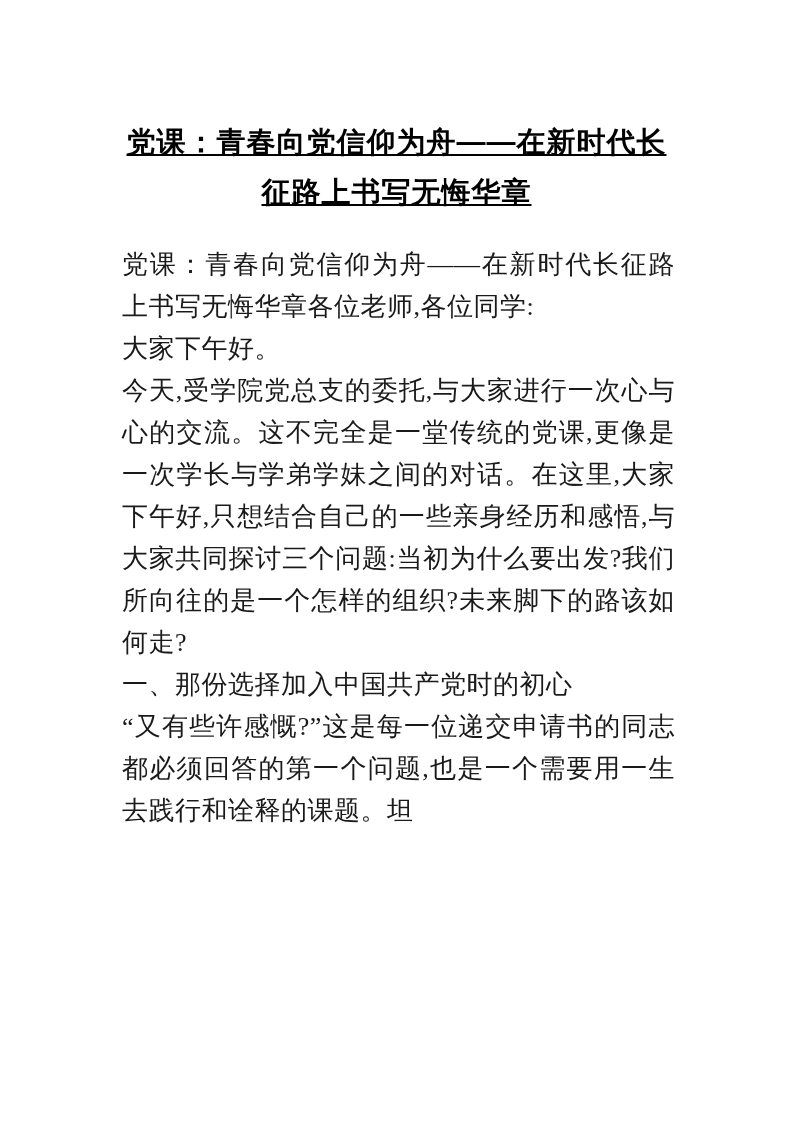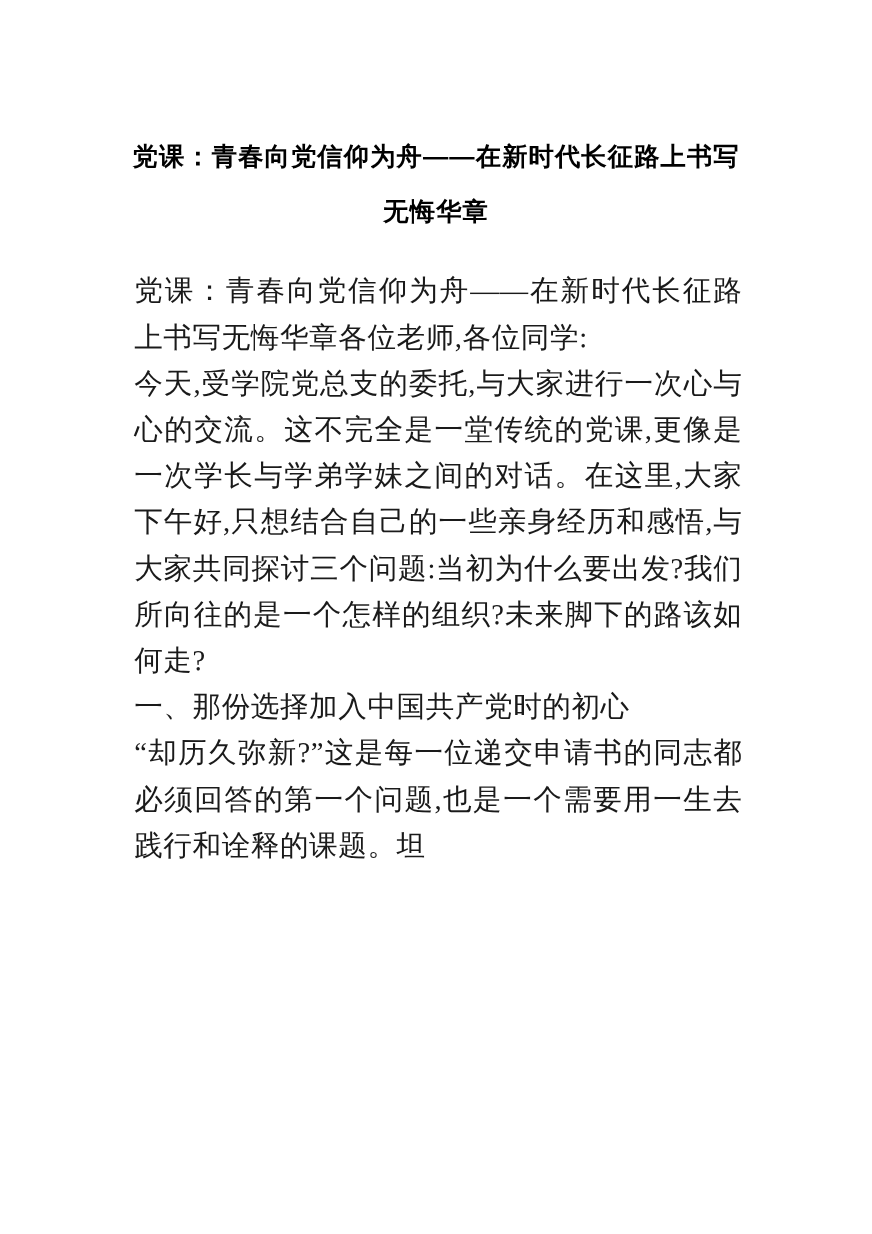--- a/index.html
+++ b/index.html
@@ -13,25 +13,26 @@
     height: 1122px;
     background: #ffffff;
     overflow: hidden;
     box-sizing: border-box;
     padding-top: 117px;
   }
   .doc-title {
     margin: 0 112px 27px 112px;
     font-family: "Liberation Sans", "DejaVu Sans", sans-serif;
     font-weight: bold;
-    font-size: 23px;
+    font-size: 29px;
     line-height: 50px;
     color: #000000;
     text-align: center;
     letter-spacing: 1px;
+    text-decoration: underline;
   }
   .doc-body {
     margin: 0 118px 0 122px;
     font-family: "Liberation Serif", "DejaVu Serif", serif;
     font-size: 26px;
     line-height: 42px;
     color: #1a1a1a;
     text-align: justify;
     text-justify: inter-character;
   }
@@ -41,17 +42,18 @@
     letter-spacing: 0.5px;
   }
 </style>
 </head>
 <body>
 
 <div class="page">
   <h1 class="doc-title">党课：青春向党信仰为舟——在新时代长征路上书写无悔华章</h1>
   <div class="doc-body">
     <p>党课：青春向党信仰为舟——在新时代长征路上书写无悔华章各位老师,各位同学:</p>
+    <p>大家下午好。</p>
     <p>今天,受学院党总支的委托,与大家进行一次心与心的交流。这不完全是一堂传统的党课,更像是一次学长与学弟学妹之间的对话。在这里,大家下午好,只想结合自己的一些亲身经历和感悟,与大家共同探讨三个问题:当初为什么要出发?我们所向往的是一个怎样的组织?未来脚下的路该如何走?</p>
     <p>一、那份选择加入中国共产党时的初心</p>
-    <p>“却历久弥新?”这是每一位递交申请书的同志都必须回答的第一个问题,也是一个需要用一生去践行和诠释的课题。坦</p>
+    <p>“又有些许感慨?”这是每一位递交申请书的同志都必须回答的第一个问题,也是一个需要用一生去践行和诠释的课题。坦</p>
   </div>
 </div>
 
 </body></html>

